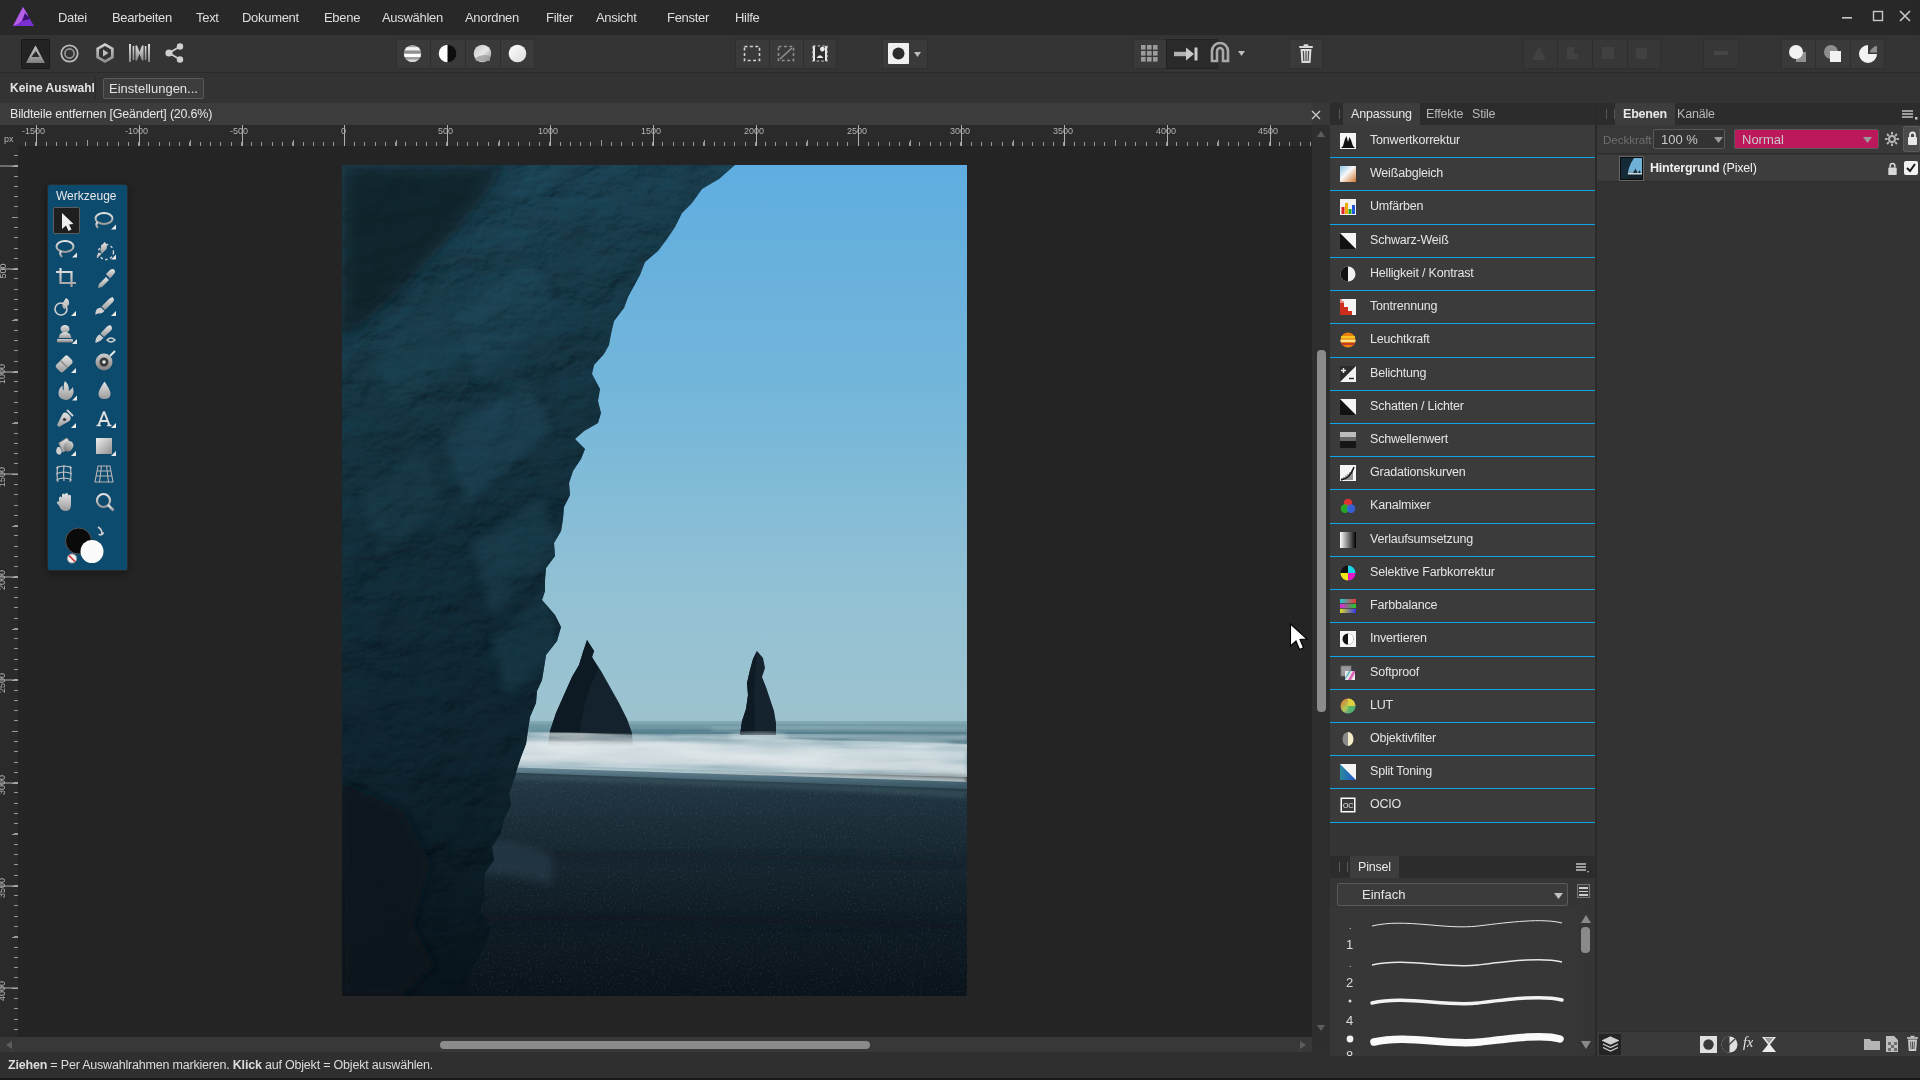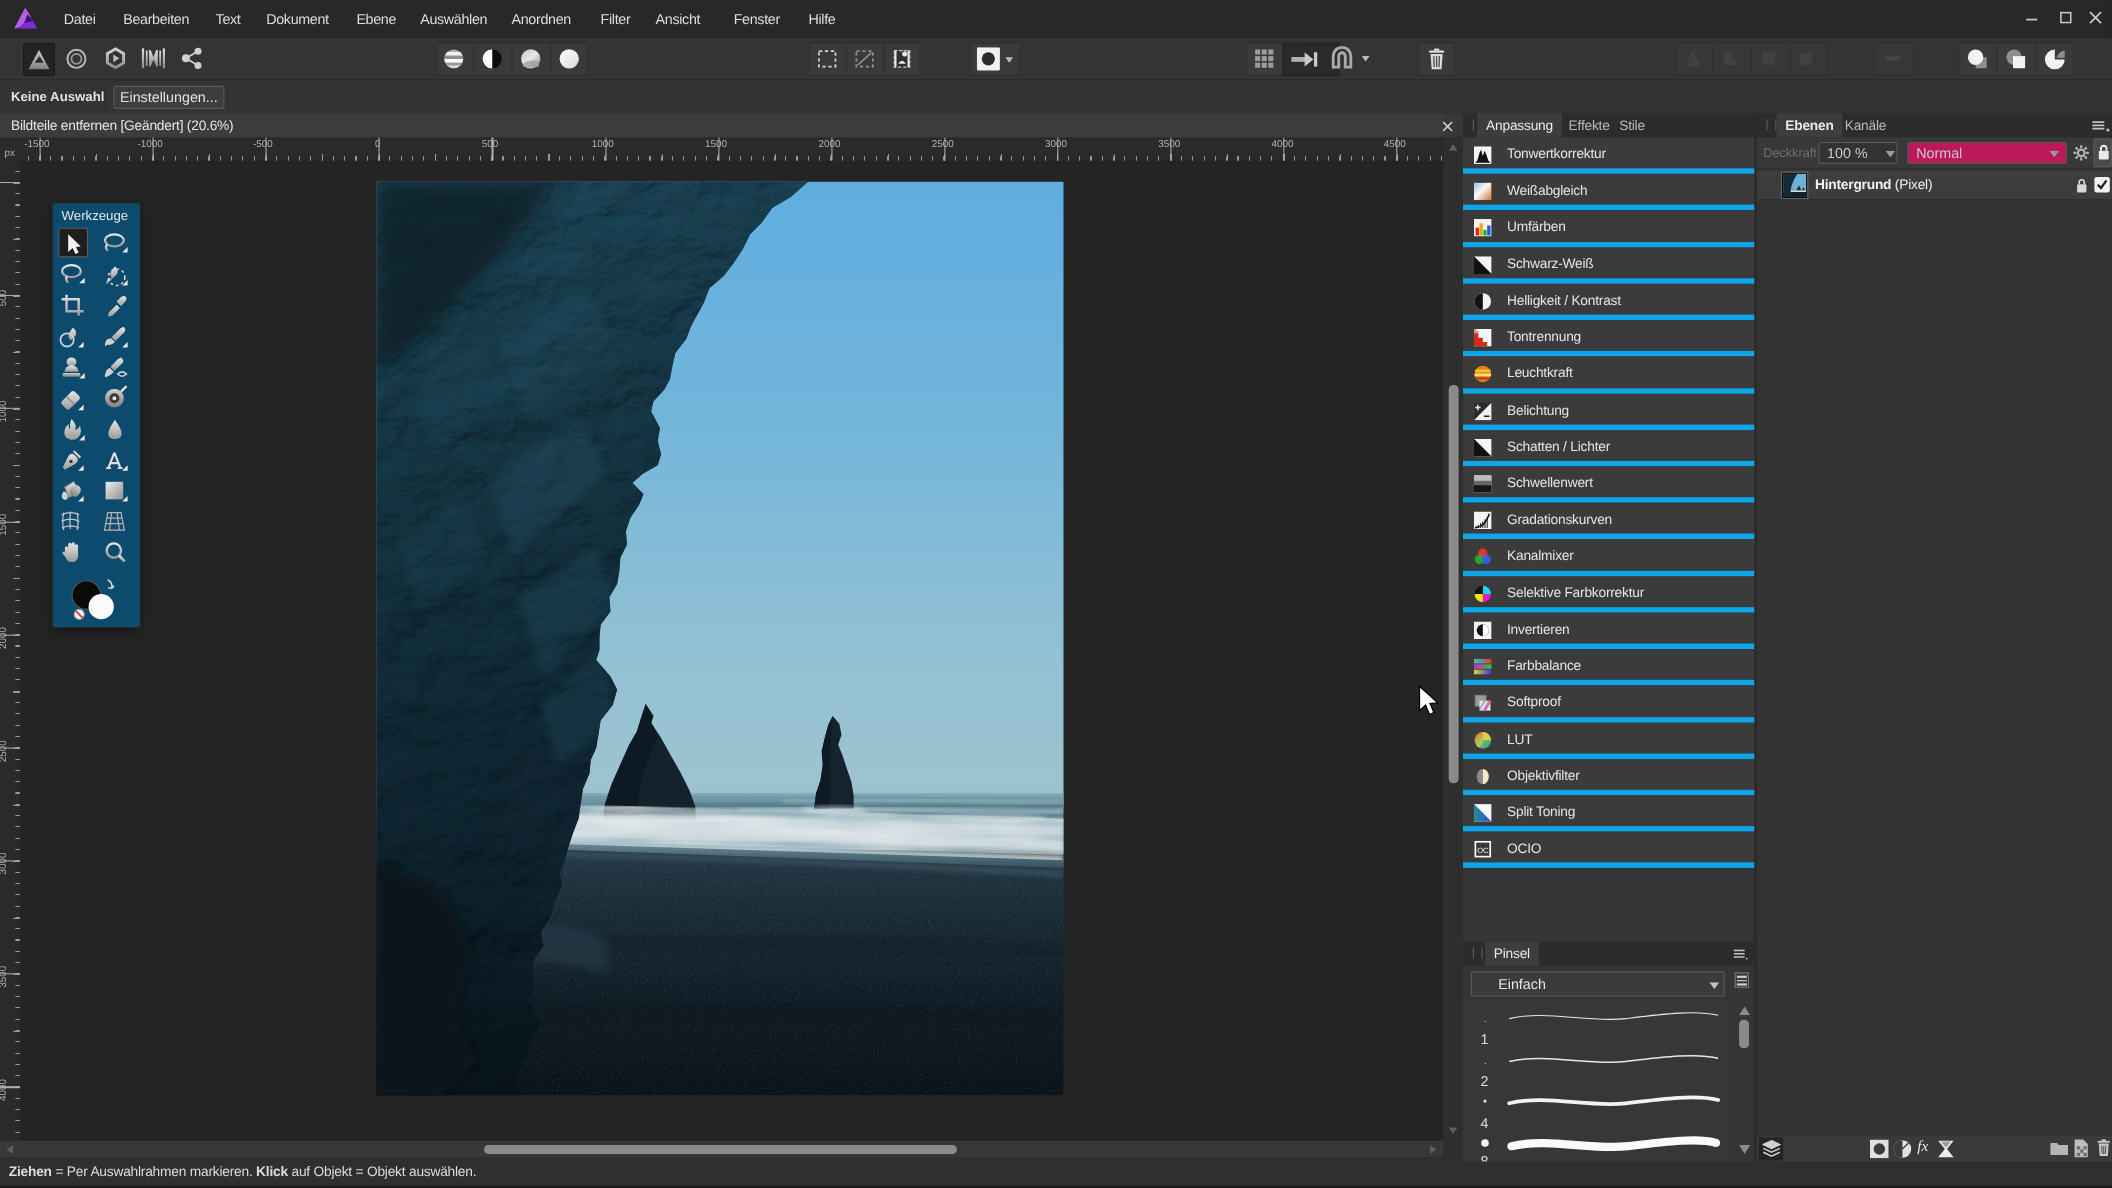--- a/index.html
+++ b/index.html
@@ -32,21 +32,21 @@
 #status { left:0; top:1052px; width:1920px; height:26px; background:#2f2f2f; color:#dcdcdc; font-size:12.5px; letter-spacing:-0.2px; }
 #bstrip { left:0; top:1078px; width:1920px; height:2px; background:#191919; }
 
 #rpanels { left:1330px; top:103px; width:590px; height:953px; }
 .phead { position:absolute; width:100%; height:22px; background:#2c2c2c; color:#b8b8b8; font-size:13px; }
 .ptab { position:absolute; top:0; height:22px; padding:4px 8px 0 8px; font-size:12.5px; letter-spacing:-0.2px; }
 .ptab.on { background:#3d3d3d; color:#e8e8e8; }
 .grip { position:absolute; top:4px; color:#5f5f5f; font-size:11px; letter-spacing:1px; }
 
 #adjrows { position:absolute; left:0; top:22px; width:265px; }
-.arow { position:relative; width:265px; height:33.23px; background:#3b3b3b; border-bottom:5px solid #0ea5e9; color:#e4e4e4; font-size:12.5px; letter-spacing:-0.2px; }
+.arow { position:relative; width:265px; height:33.23px; background:#3b3b3b; border-bottom:1px solid #0ea5e9; color:#e4e4e4; font-size:12.5px; letter-spacing:-0.2px; }
 .arow .ic { position:absolute; left:10px; top:8px; width:16px; height:16px; }
 .arow .tx { position:absolute; left:40px; top:8px; }
 
 #lpanel { position:absolute; left:267px; top:0; width:323px; height:953px; background:#333333; }
 
 #bpanel { position:absolute; left:0; top:753px; width:265px; height:200px; background:#353535; }
 </style>
 </head>
 <body>
 <div id="app">
@@ -716,36 +716,40 @@
         <div class="arow">
             <svg class="ic" width="16" height="16" viewBox="0 0 16 16">
               <circle cx="8" cy="5" r="4.3" fill="#e33" opacity=".92"></circle>
               <circle cx="5" cy="10.6" r="4.3" fill="#2b2" opacity=".85"></circle>
               <circle cx="11" cy="10.6" r="4.3" fill="#36e" opacity=".85"></circle>
             </svg>
             <span class="tx">Kanalmixer</span>
           </div>
         <div class="arow">
             <svg class="ic" width="16" height="16" viewBox="0 0 16 16">
+              <defs>
+                <linearGradient id="vlg" x1="0" y1="0" x2="1" y2="0">
+                  <stop offset="0" stop-color="#fff"></stop>
+                  <stop offset="1" stop-color="#000"></stop>
+                </linearGradient>
+              </defs>
+              <rect width="16" height="16" fill="url(#vlg)"></rect>
+            </svg>
+            <span class="tx">Verlaufsumsetzung</span>
+          </div>
+        <div class="arow">
+            <svg class="ic" width="16" height="16" viewBox="0 0 16 16">
               <g>
                 <path d="M8 8 L8 .5 A7.5 7.5 0 0 1 15.5 8 Z" fill="#18d8e8"></path>
                 <path d="M8 8 L15.5 8 A7.5 7.5 0 0 1 8 15.5 Z" fill="#e818c8"></path>
                 <path d="M8 8 L8 15.5 A7.5 7.5 0 0 1 .5 8 Z" fill="#f2e818"></path>
                 <path d="M8 8 L.5 8 A7.5 7.5 0 0 1 8 .5 Z" fill="#111"></path>
               </g>
             </svg>
             <span class="tx">Selektive Farbkorrektur</span>
-          </div>
-        <div class="arow">
-            <svg class="ic" width="16" height="16" viewBox="0 0 16 16">
-              <rect width="16" height="16" fill="#f5f5f5"></rect>
-              <circle cx="8" cy="8" r="5.5" fill="#111"></circle>
-              <path d="M8 2.5 A5.5 5.5 0 0 1 8 13.5 Z" fill="#fff"></path>
-            </svg>
-            <span class="tx">Invertieren</span>
           </div>
         <div class="arow">
             <svg class="ic" width="16" height="16" viewBox="0 0 16 16">
               <defs>
                 <linearGradient id="fb1" x1="0" y1="0" x2="1" y2="0">
                   <stop offset="0" stop-color="#2cc"></stop>
                   <stop offset="1" stop-color="#e33"></stop>
                 </linearGradient>
                 <linearGradient id="fb2" x1="0" y1="0" x2="1" y2="0">
                   <stop offset="0" stop-color="#d2d"></stop>
@@ -754,20 +758,28 @@
                 <linearGradient id="fb3" x1="0" y1="0" x2="1" y2="0">
                   <stop offset="0" stop-color="#dd2"></stop>
                   <stop offset="1" stop-color="#33e"></stop>
                 </linearGradient>
               </defs>
               <rect x="0" y="1" width="16" height="4.2" fill="url(#fb1)"></rect>
               <rect x="0" y="5.9" width="16" height="4.2" fill="url(#fb2)"></rect>
               <rect x="0" y="10.8" width="16" height="4.2" fill="url(#fb3)"></rect>
             </svg>
             <span class="tx">Farbbalance</span>
+          </div>
+        <div class="arow">
+            <svg class="ic" width="16" height="16" viewBox="0 0 16 16">
+              <rect width="16" height="16" fill="#f5f5f5"></rect>
+              <circle cx="8" cy="8" r="5.5" fill="#111"></circle>
+              <path d="M8 2.5 A5.5 5.5 0 0 1 8 13.5 Z" fill="#fff"></path>
+            </svg>
+            <span class="tx">Invertieren</span>
           </div>
         <div class="arow">
             <svg class="ic" width="16" height="16" viewBox="0 0 16 16">
               <rect x="1" y="1" width="10" height="10" fill="#9a9a9a"></rect>
               <rect x="1" y="1" width="10" height="10" fill="none" stroke="#777" stroke-width=".8"></rect>
               <g>
                 <rect x="5" y="6" width="10" height="9" fill="#e8e8e8"></rect>
                 <path d="M5 13 L9 6 L11 6 L5 15 Z" fill="#3ab" opacity=".8"></path>
                 <path d="M8 15 L13 6 L15 6 L15 8 L11 15 Z" fill="#d4a" opacity=".8"></path>
               </g>

